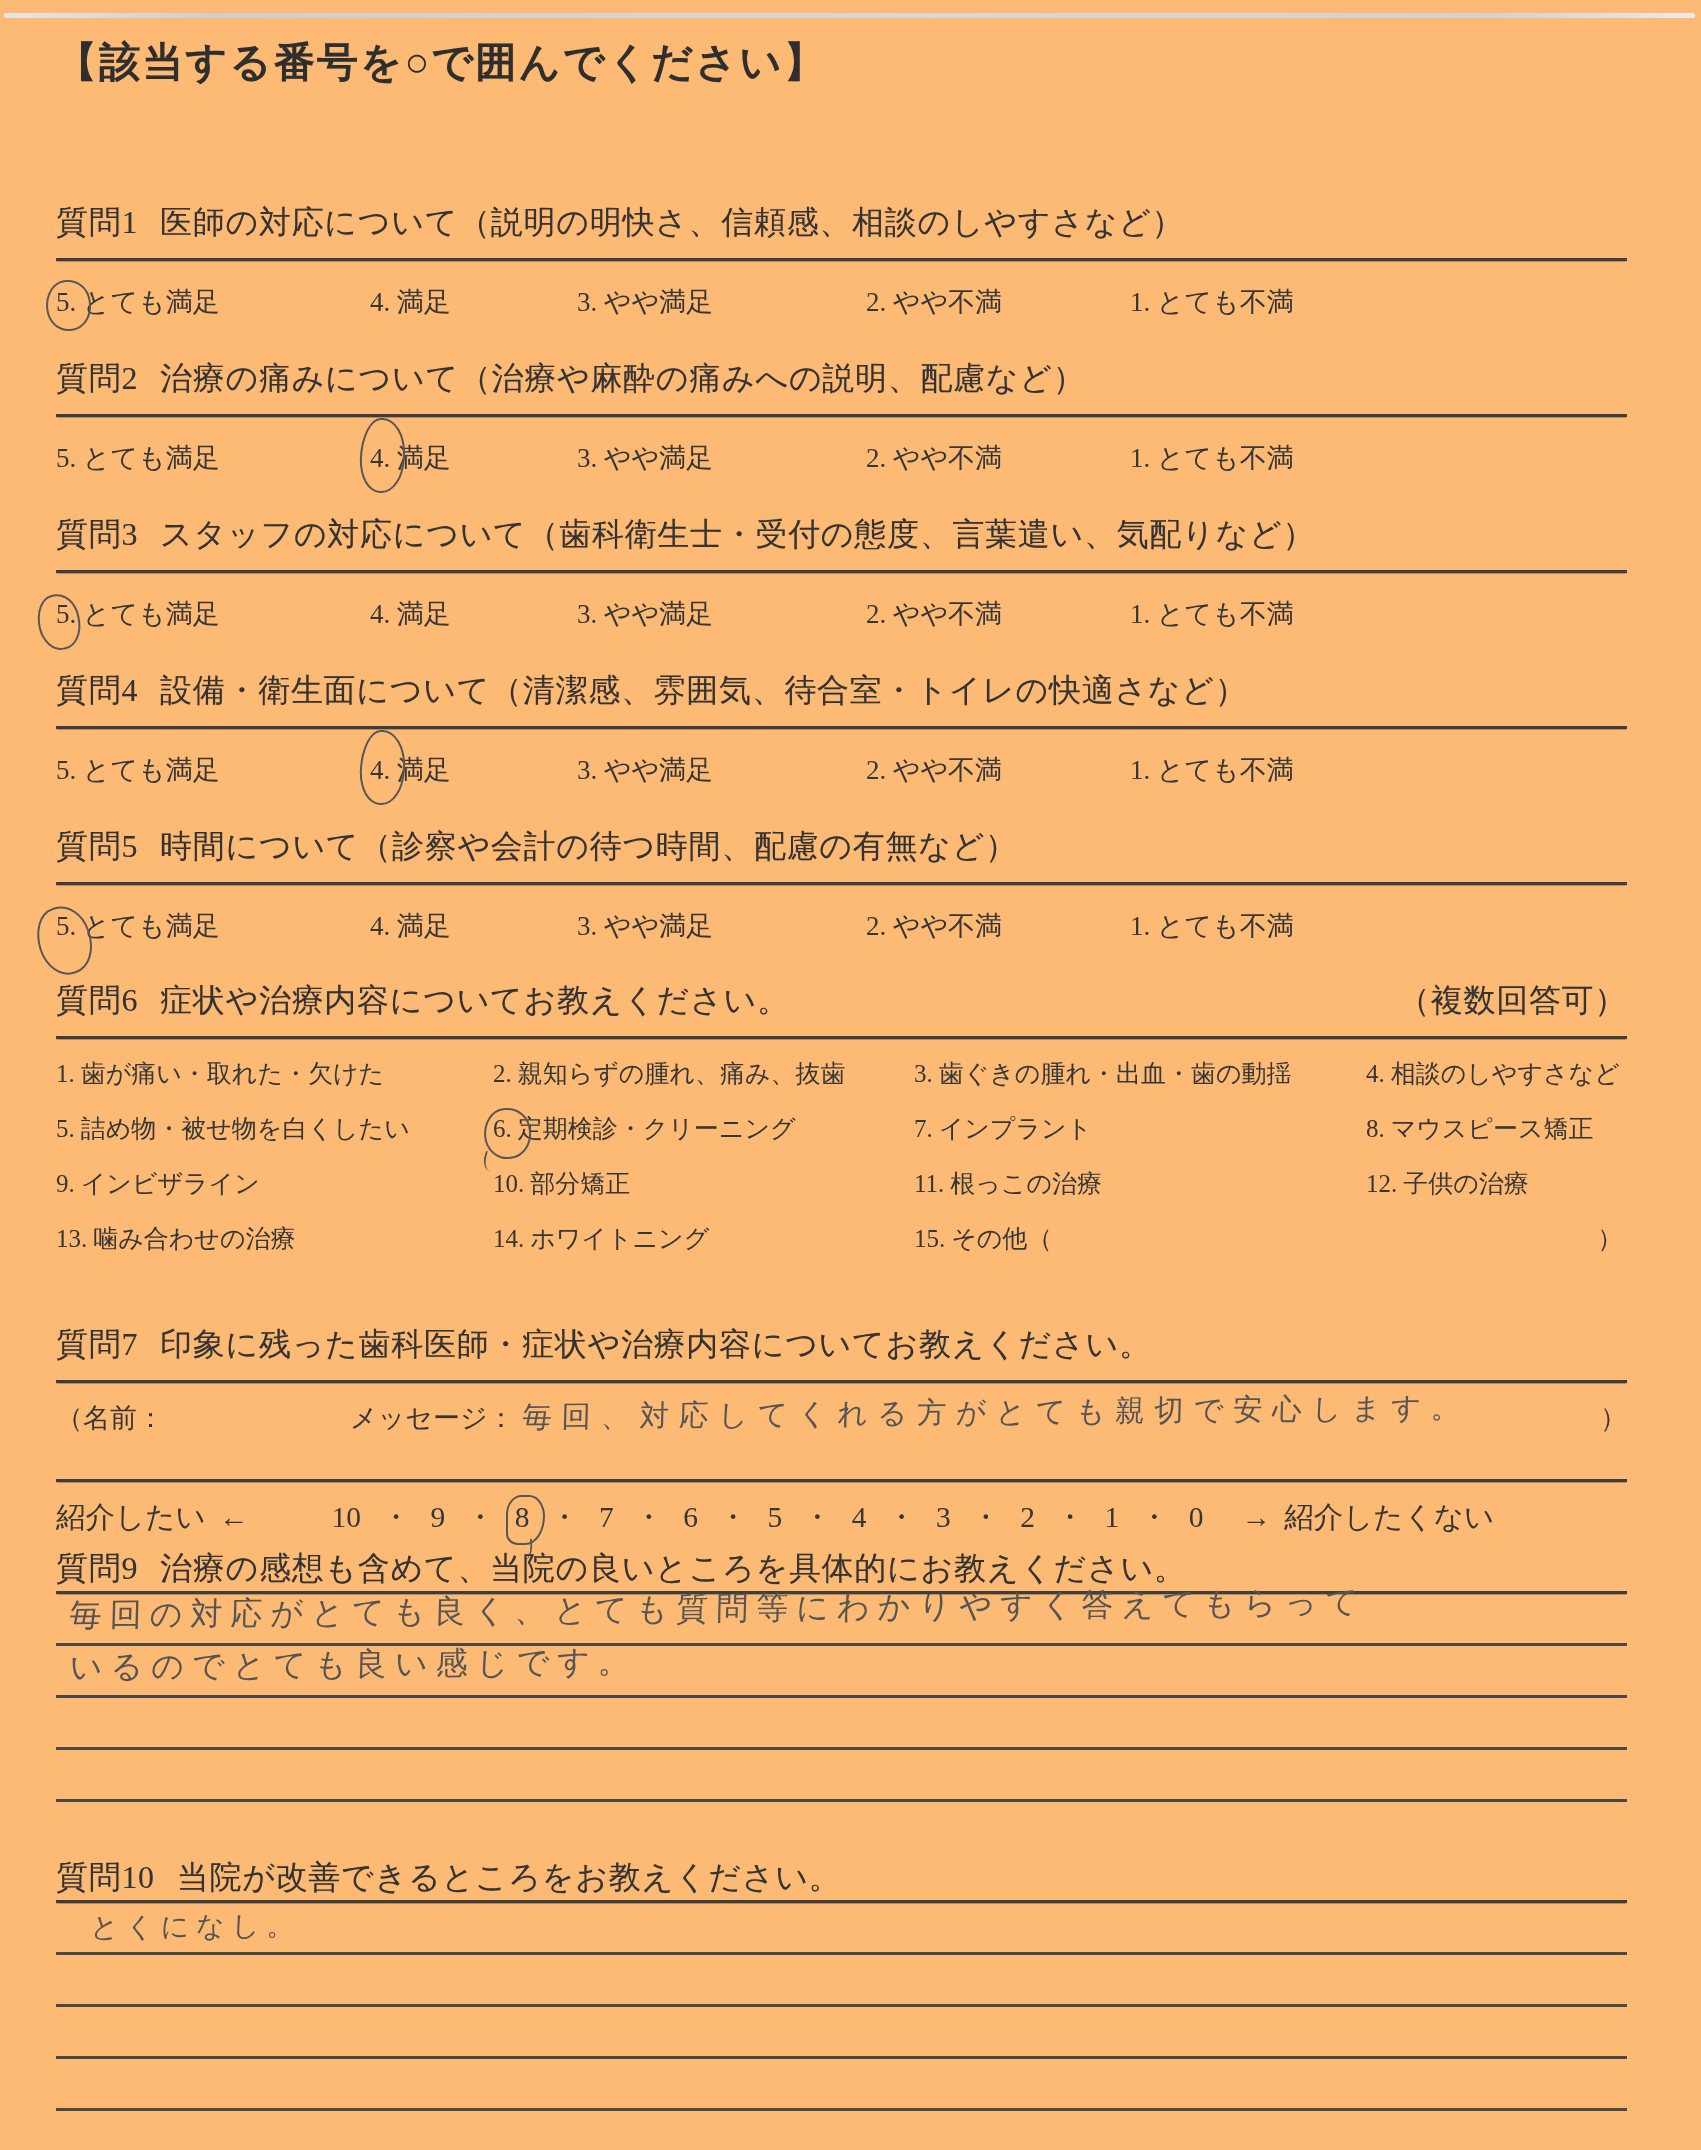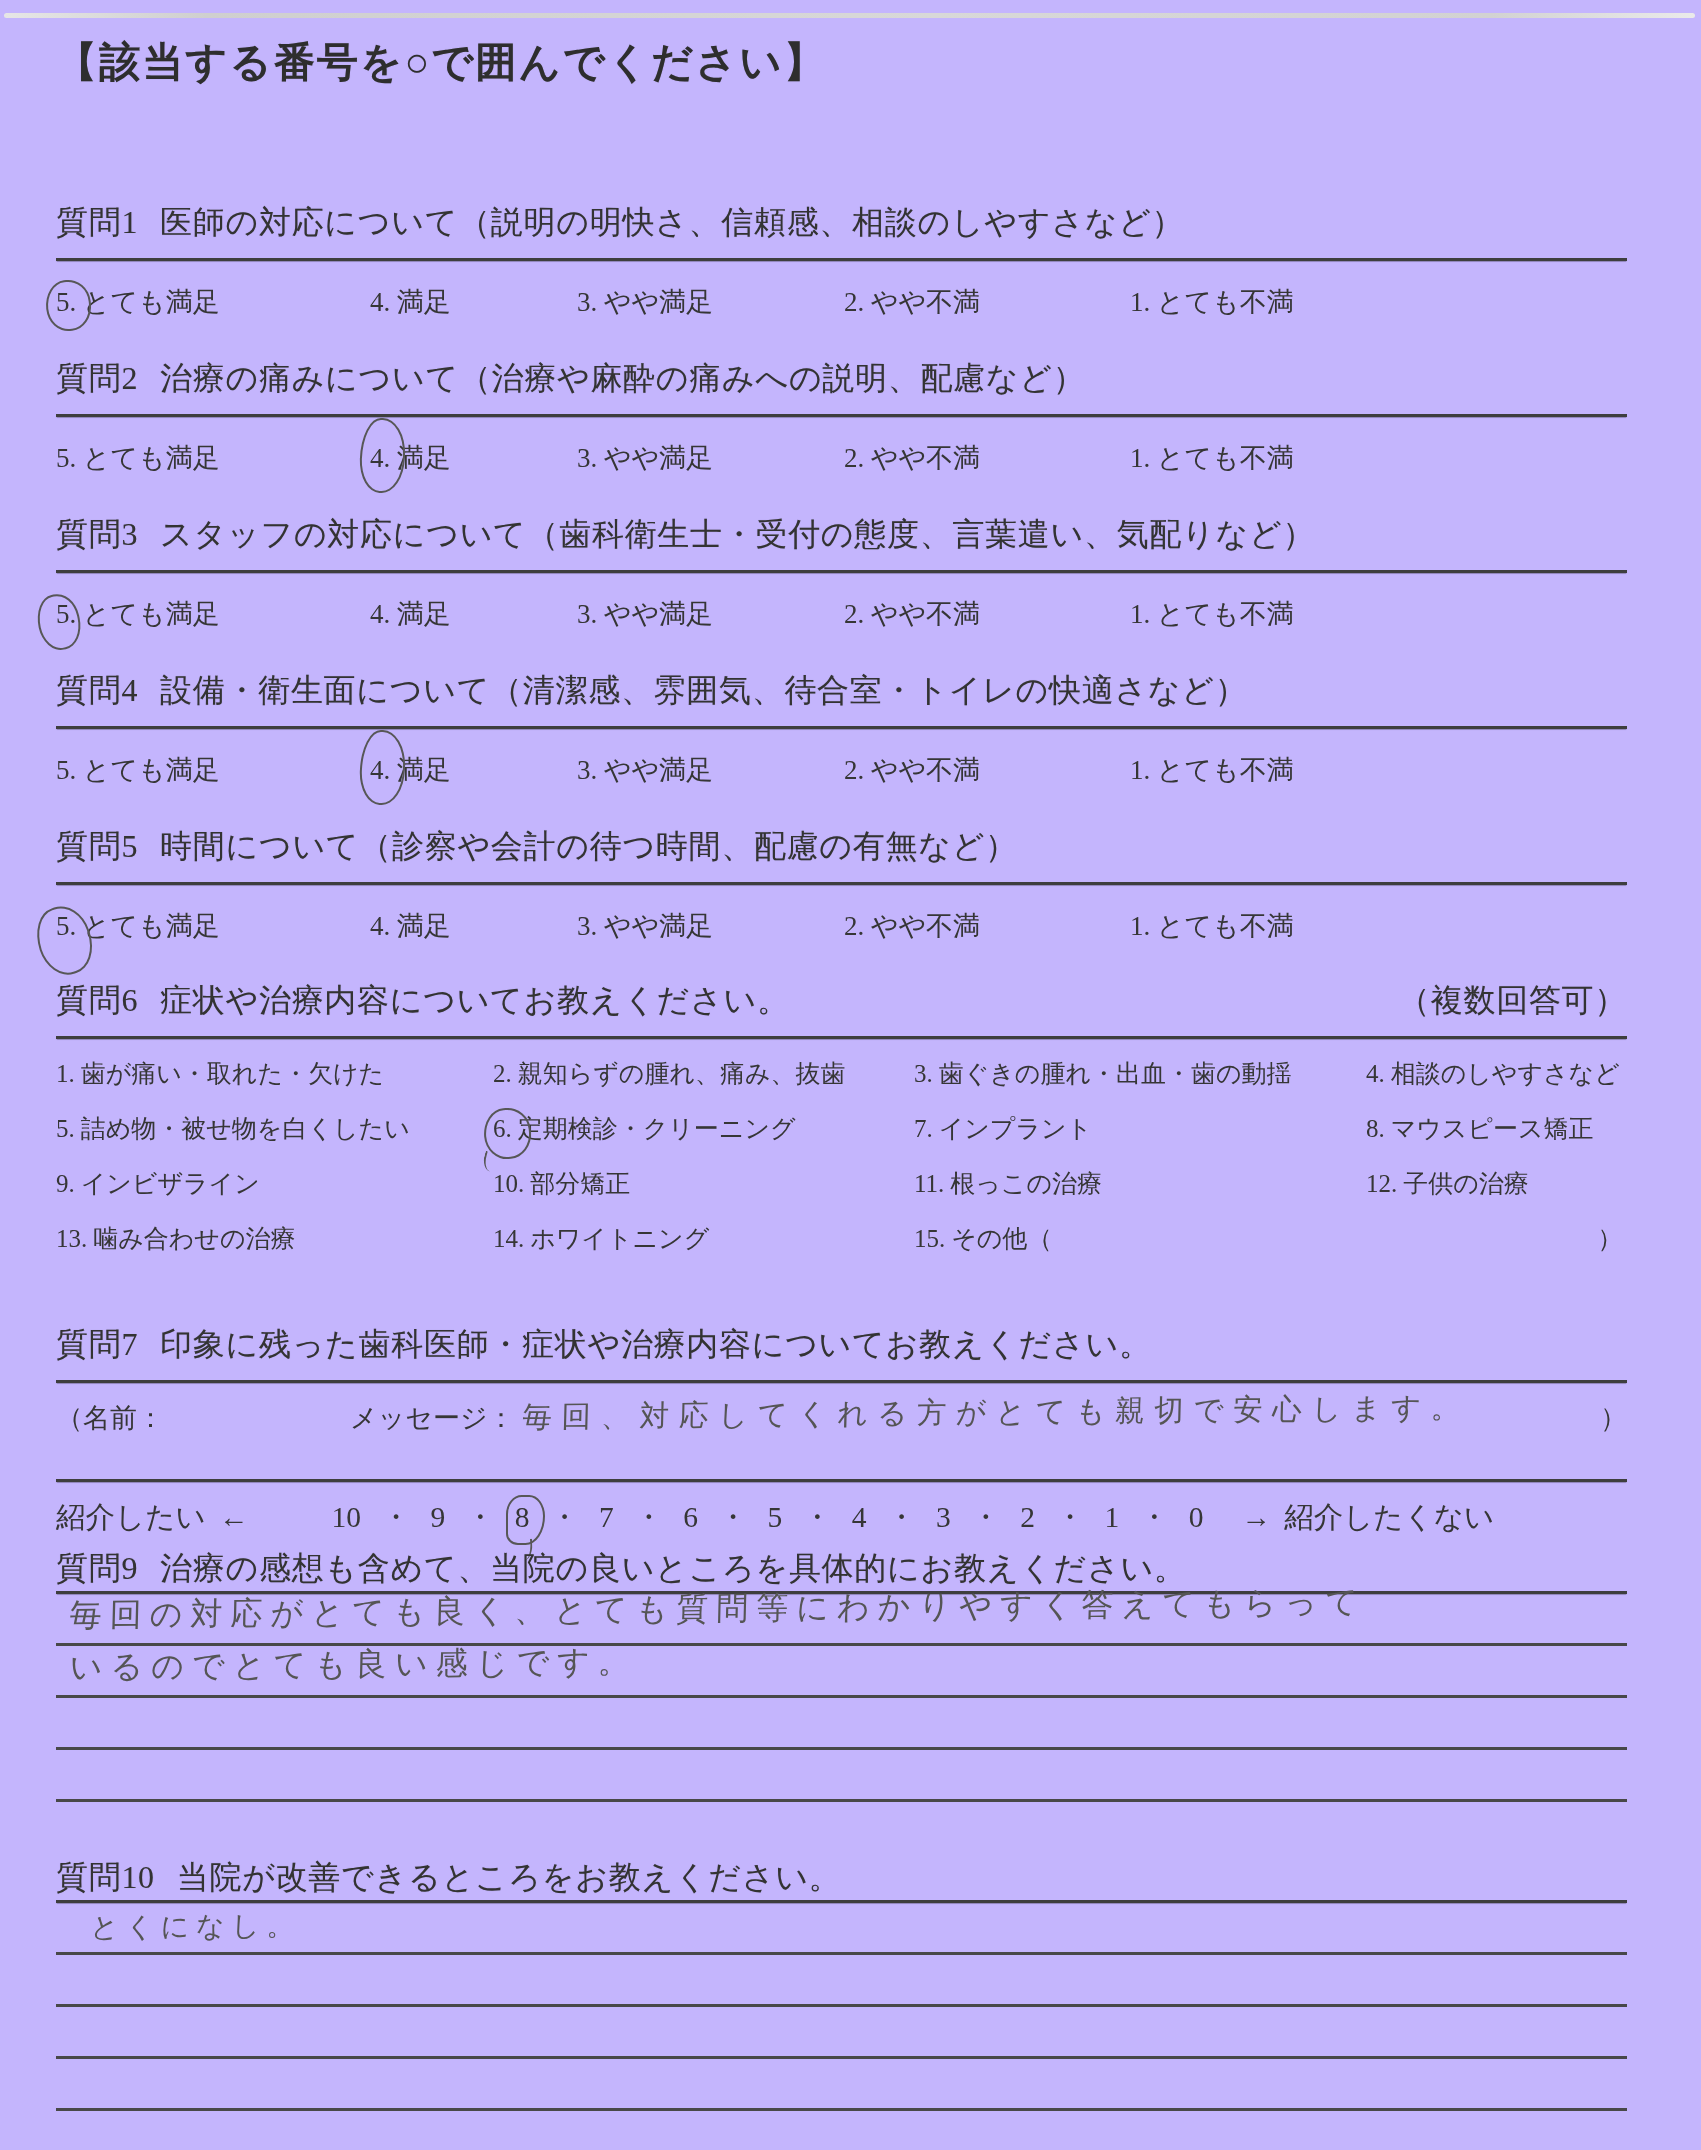--- a/index.html
+++ b/index.html
@@ -1,21 +1,21 @@
 <!DOCTYPE html>
 <html style="font-size:11.8px"><head>
 <meta charset="utf-8">
 <style>
   * { box-sizing: border-box; }
   html, body { margin: 0; padding: 0; background: #ffffff; }
   .page {
     position: relative;
     width: 1701px;
     height: 2151px;
-    background: #c4b5fd;
+    background: #fdba74;
     font-family: "Liberation Serif", "DejaVu Serif", serif;
     color: #363636;
     padding: 0 74px 0 56px;
     overflow: hidden;
   }
   .scan-top {
     position: absolute; top: 13.3px; left: 4.4px; width: 1691px; height: 5.2px;
     background: linear-gradient(90deg,#e6e6e6,#cfcfcf 12%,#d8d8d8 55%,#d2d2d2 88%,#eaeaea);
     border-radius: 3px;
   }
@@ -31,21 +31,21 @@
   .q-note { margin-left: auto; white-space: nowrap; }
   .sep { height: 3px; background: #3e3e3e; margin-top: 16px; box-shadow: 0 1.5px 0.7px -0.7px rgba(0,0,0,.35); }
   .sep.close { margin-top: 3px; }
 
   
   .q-rating { margin-top: 34px; }
   .q-rating.first { margin-top: 117px; }
   .opts { position: relative; height: 44px; margin-top: 19px; font-size: 27px; }
   .opt { position: absolute; top: 4.4px; white-space: nowrap; }
   .opt.o1 { left: 0; } .opt.o2 { left: 314px; } .opt.o3 { left: 521px; }
-  .opt.o4 { left: 788px; } .opt.o5 { left: 1074px; }
+  .opt.o4 { left: 810px; } .opt.o5 { left: 1074px; }
   .num { position: relative; display: inline-block; margin-right: 6.6px; }
 
   
   .circ::after {
     content: ""; position: absolute; pointer-events: none;
     border: 2.2px solid #575757;
     border-radius: 48% 52% 50% 50% / 55% 48% 52% 50%;
   }
   .c-tight::after { left: -10.3px; top: -7.4px; width: 41px; height: 47px; transform: rotate(-6deg); }
   .c-edge::after  { left: -17.7px; top: -5.9px;  width: 38px; height: 52px; transform: rotate(-12deg); }

